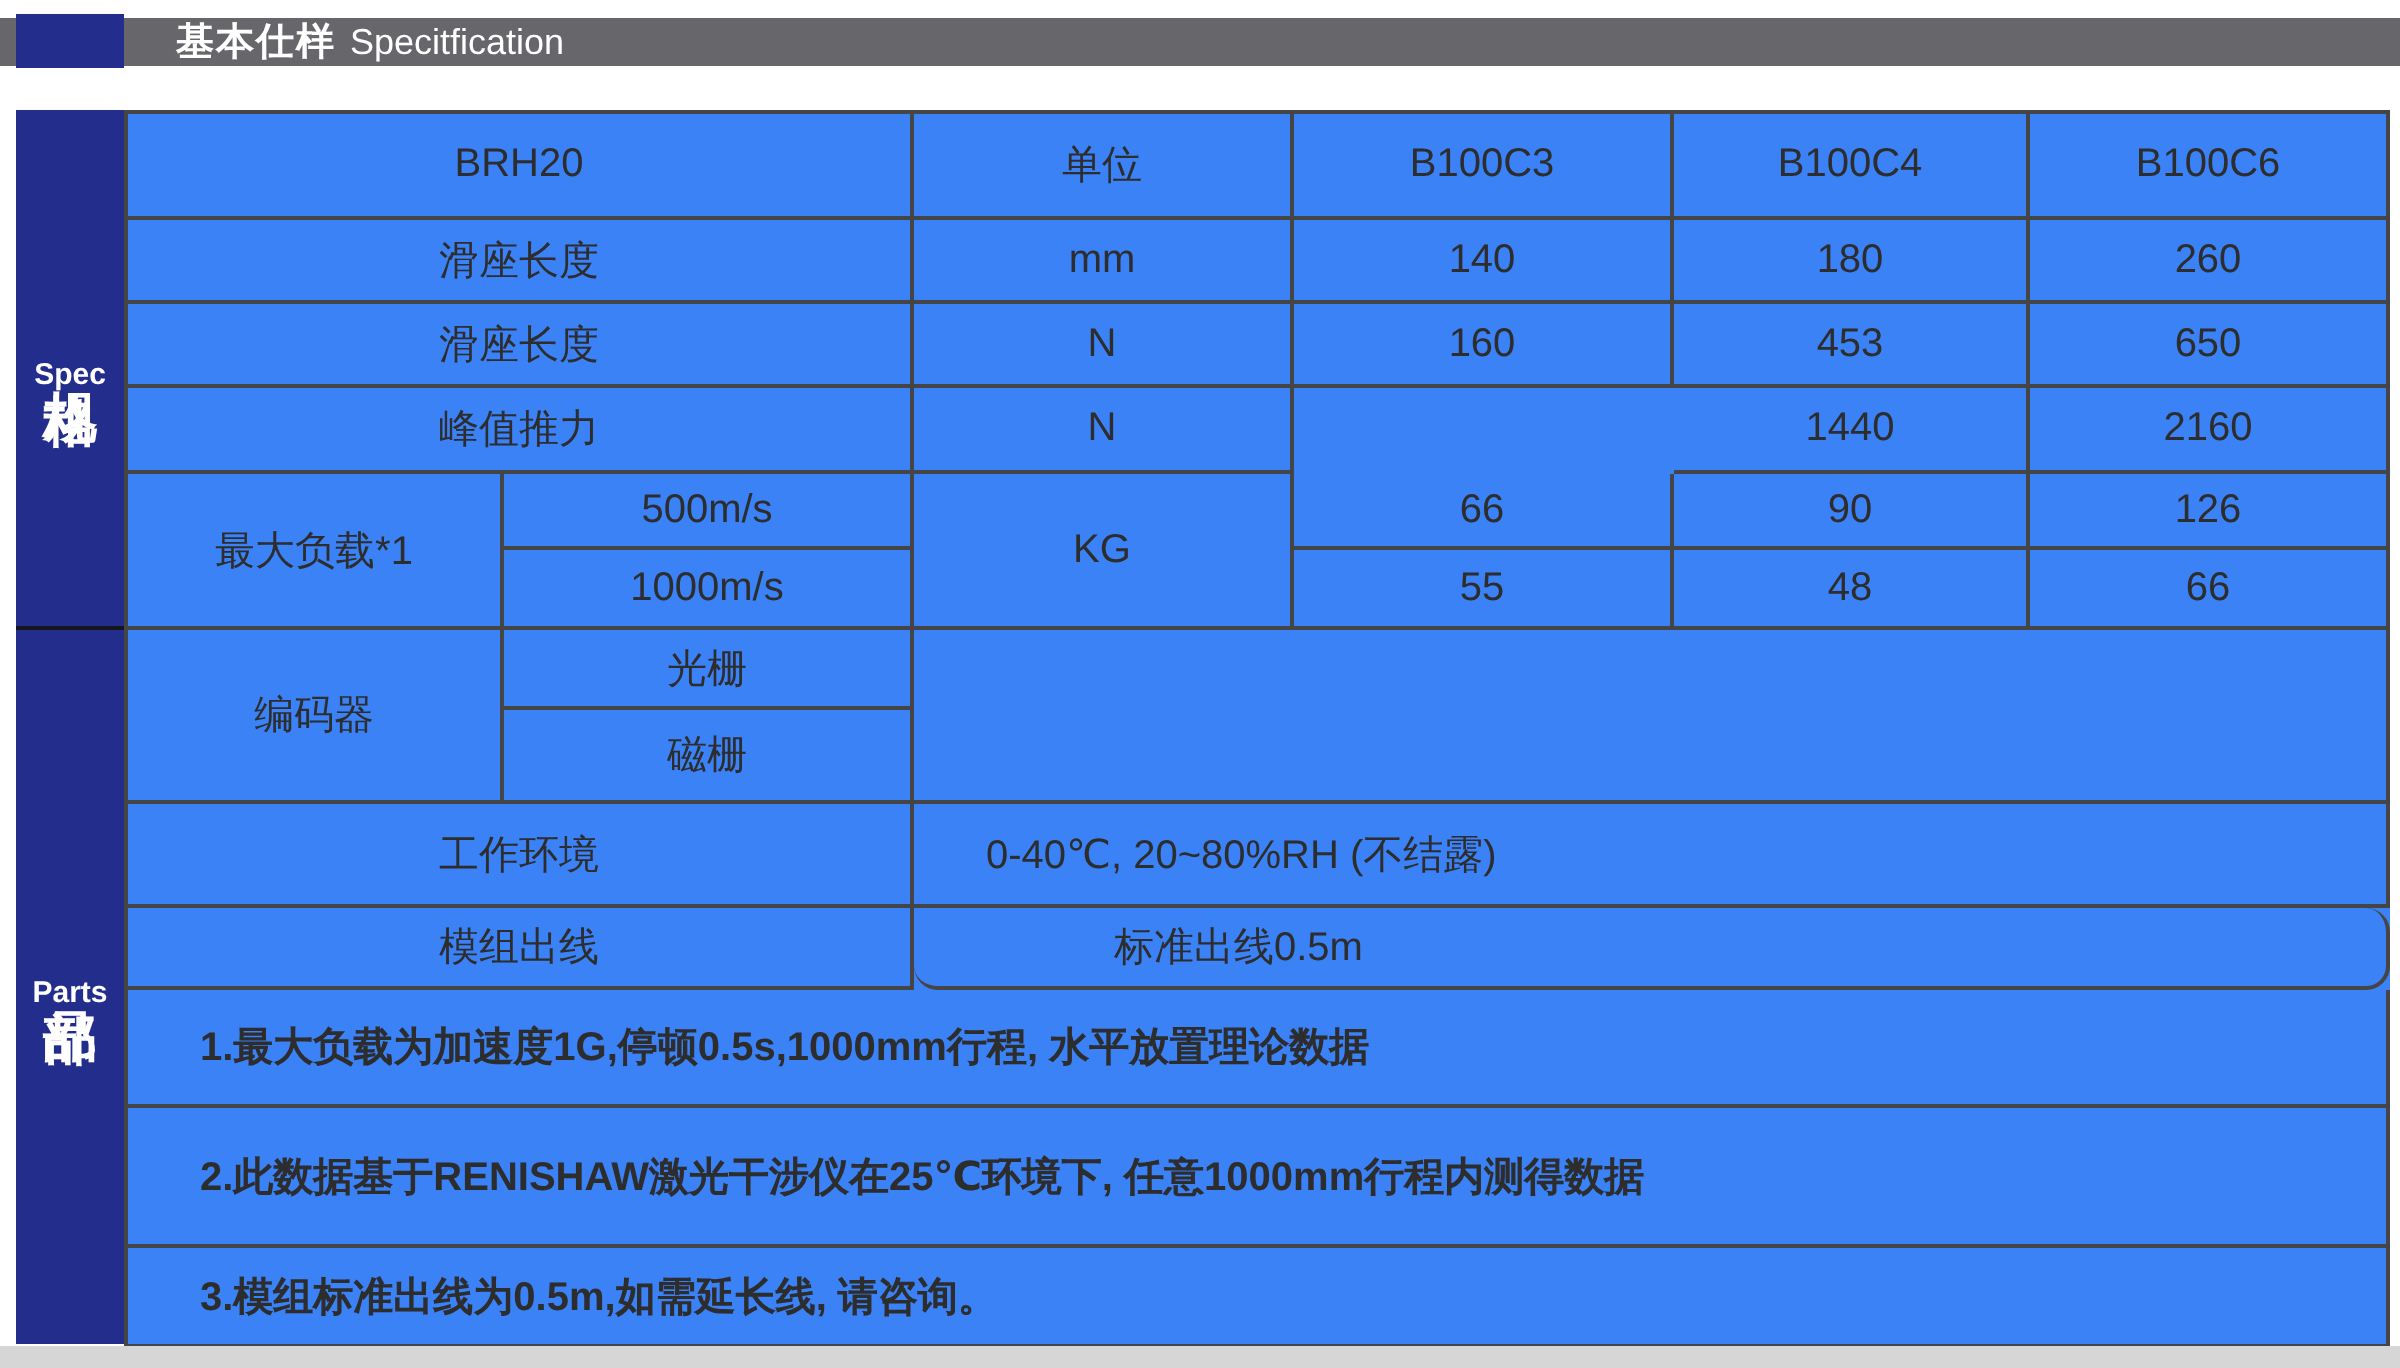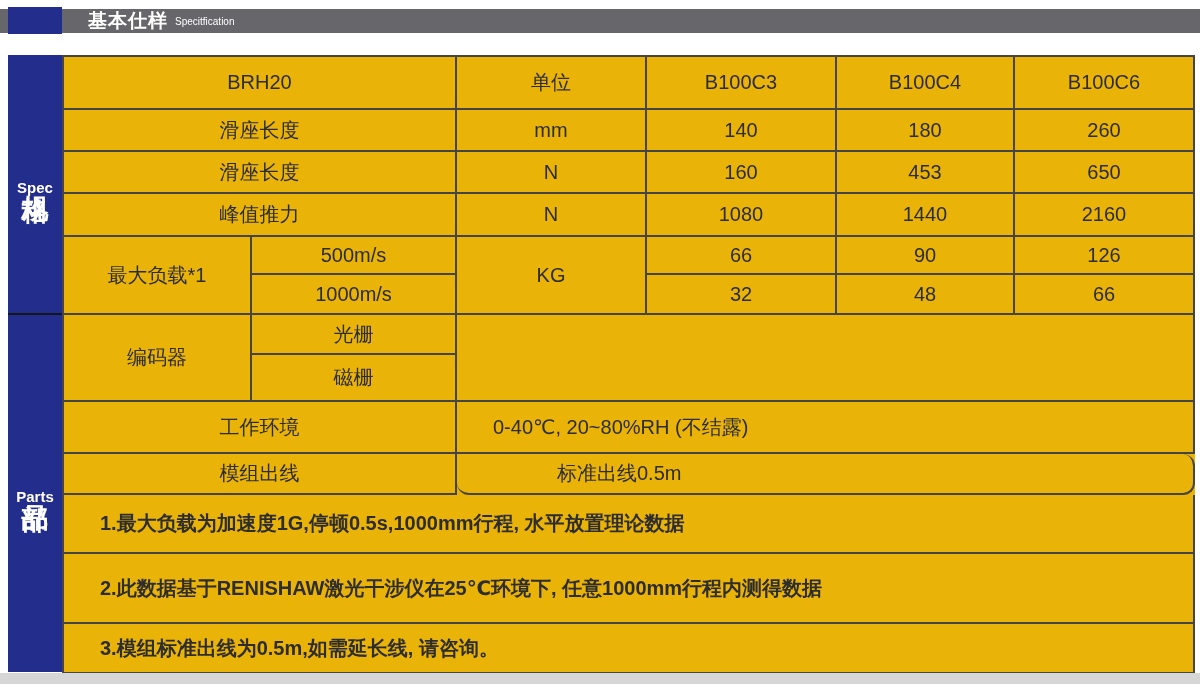--- a/index.html
+++ b/index.html
@@ -23,21 +23,21 @@
     position: absolute; left: 8px; top: 7px;
     width: 54px; height: 27px;
     background: #232e8c;
   }
   .hdr-title {
     position: absolute; left: 88px; top: 9px; height: 24px;
     display: flex; align-items: center; gap: 7px;
     color: #ffffff; white-space: nowrap;
   }
   .hdr-title .zh { font-size: 19px; font-weight: bold; letter-spacing: 1px; }
-  .hdr-title .en { font-size: 10px; }
+  .hdr-title .en { font-size: 18px; }
 
   
   .sidebar {
     position: absolute; left: 8px; top: 55px;
     width: 54px; height: 617px;
     background: #232e8c;
     display: flex; flex-direction: column;
   }
   .side-block { display: flex; flex-direction: column; align-items: center; justify-content: center; }
   .side-block.spec { height: 258px; }
@@ -50,21 +50,21 @@
   .side-en { color: #fff; font-weight: bold; font-size: 15px; margin-top: 2px; }
 
   
   .spec-table {
     position: absolute; left: 62px; top: 55px;
     display: grid;
     grid-template-columns: 188px 205px 190px 190px 178px 180px;
     grid-template-rows: 53px 42px 42px 43px 38px 40px 40px 47px 52px 41px 59px 70px 50px;
     border-top: 2px solid #454545;
     border-left: 2px solid #454545;
-    background: #eab308;
+    background: #3b82f6;
   }
   .c {
     border-right: 2px solid #454545;
     border-bottom: 2px solid #454545;
     display: flex; align-items: center; justify-content: center;
     font-size: 20px; white-space: nowrap; overflow: hidden;
   }
   .c.left { justify-content: flex-start; }
   .pad-note { padding-left: 36px; font-size: 20px; font-weight: bold; }
   .pad-env { padding-left: 36px; }
@@ -114,32 +114,31 @@
   <div class="c" style="grid-area:2/6/3/7">260</div>
 
   <div class="c" style="grid-area:3/1/4/3">滑座长度</div>
   <div class="c" style="grid-area:3/3/4/4">N</div>
   <div class="c" style="grid-area:3/4/4/5">160</div>
   <div class="c" style="grid-area:3/5/4/6">453</div>
   <div class="c" style="grid-area:3/6/4/7">650</div>
 
   <div class="c" style="grid-area:4/1/5/3">峰值推力</div>
   <div class="c" style="grid-area:4/3/5/4">N</div>
-  <div class="c" style="grid-area:4/4/5/5">1080</div>
   <div class="c" style="grid-area:4/5/5/6">1440</div>
   <div class="c" style="grid-area:4/6/5/7">2160</div>
 
   <div class="c" style="grid-area:5/1/7/2">最大负载*1</div>
   <div class="c" style="grid-area:5/2/6/3">500m/s</div>
   <div class="c" style="grid-area:6/2/7/3">1000m/s</div>
   <div class="c" style="grid-area:5/3/7/4">KG</div>
   <div class="c" style="grid-area:5/4/6/5">66</div>
   <div class="c" style="grid-area:5/5/6/6">90</div>
   <div class="c" style="grid-area:5/6/6/7">126</div>
-  <div class="c" style="grid-area:6/4/7/5">32</div>
+  <div class="c" style="grid-area:6/4/7/5">55</div>
   <div class="c" style="grid-area:6/5/7/6">48</div>
   <div class="c" style="grid-area:6/6/7/7">66</div>
 
   <div class="c" style="grid-area:7/1/9/2">编码器</div>
   <div class="c" style="grid-area:7/2/8/3">光栅</div>
   <div class="c" style="grid-area:8/2/9/3">磁栅</div>
   <div class="c" style="grid-area:7/3/9/7"></div>
 
   <div class="c" style="grid-area:9/1/10/3">工作环境</div>
   <div class="c left pad-env" style="grid-area:9/3/10/7">0-40℃, 20~80%RH (不结露)</div>

